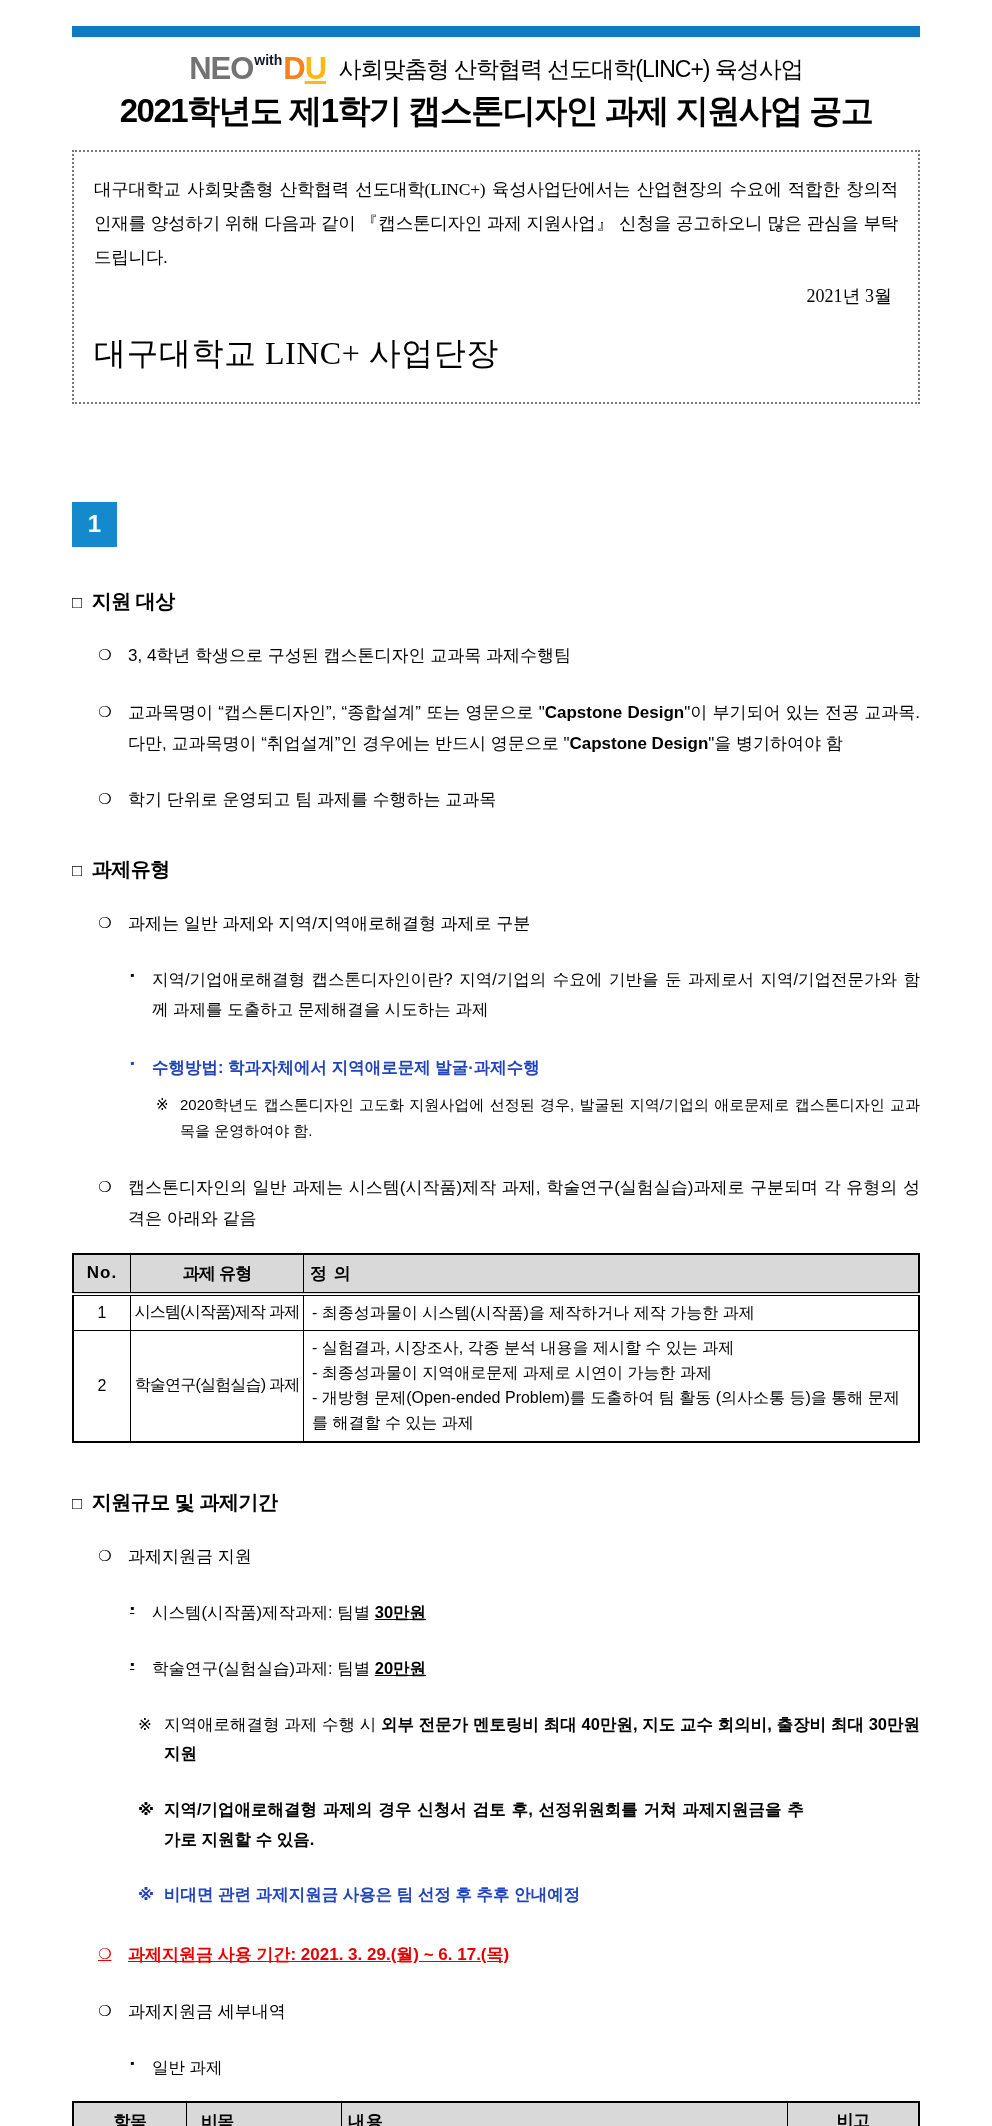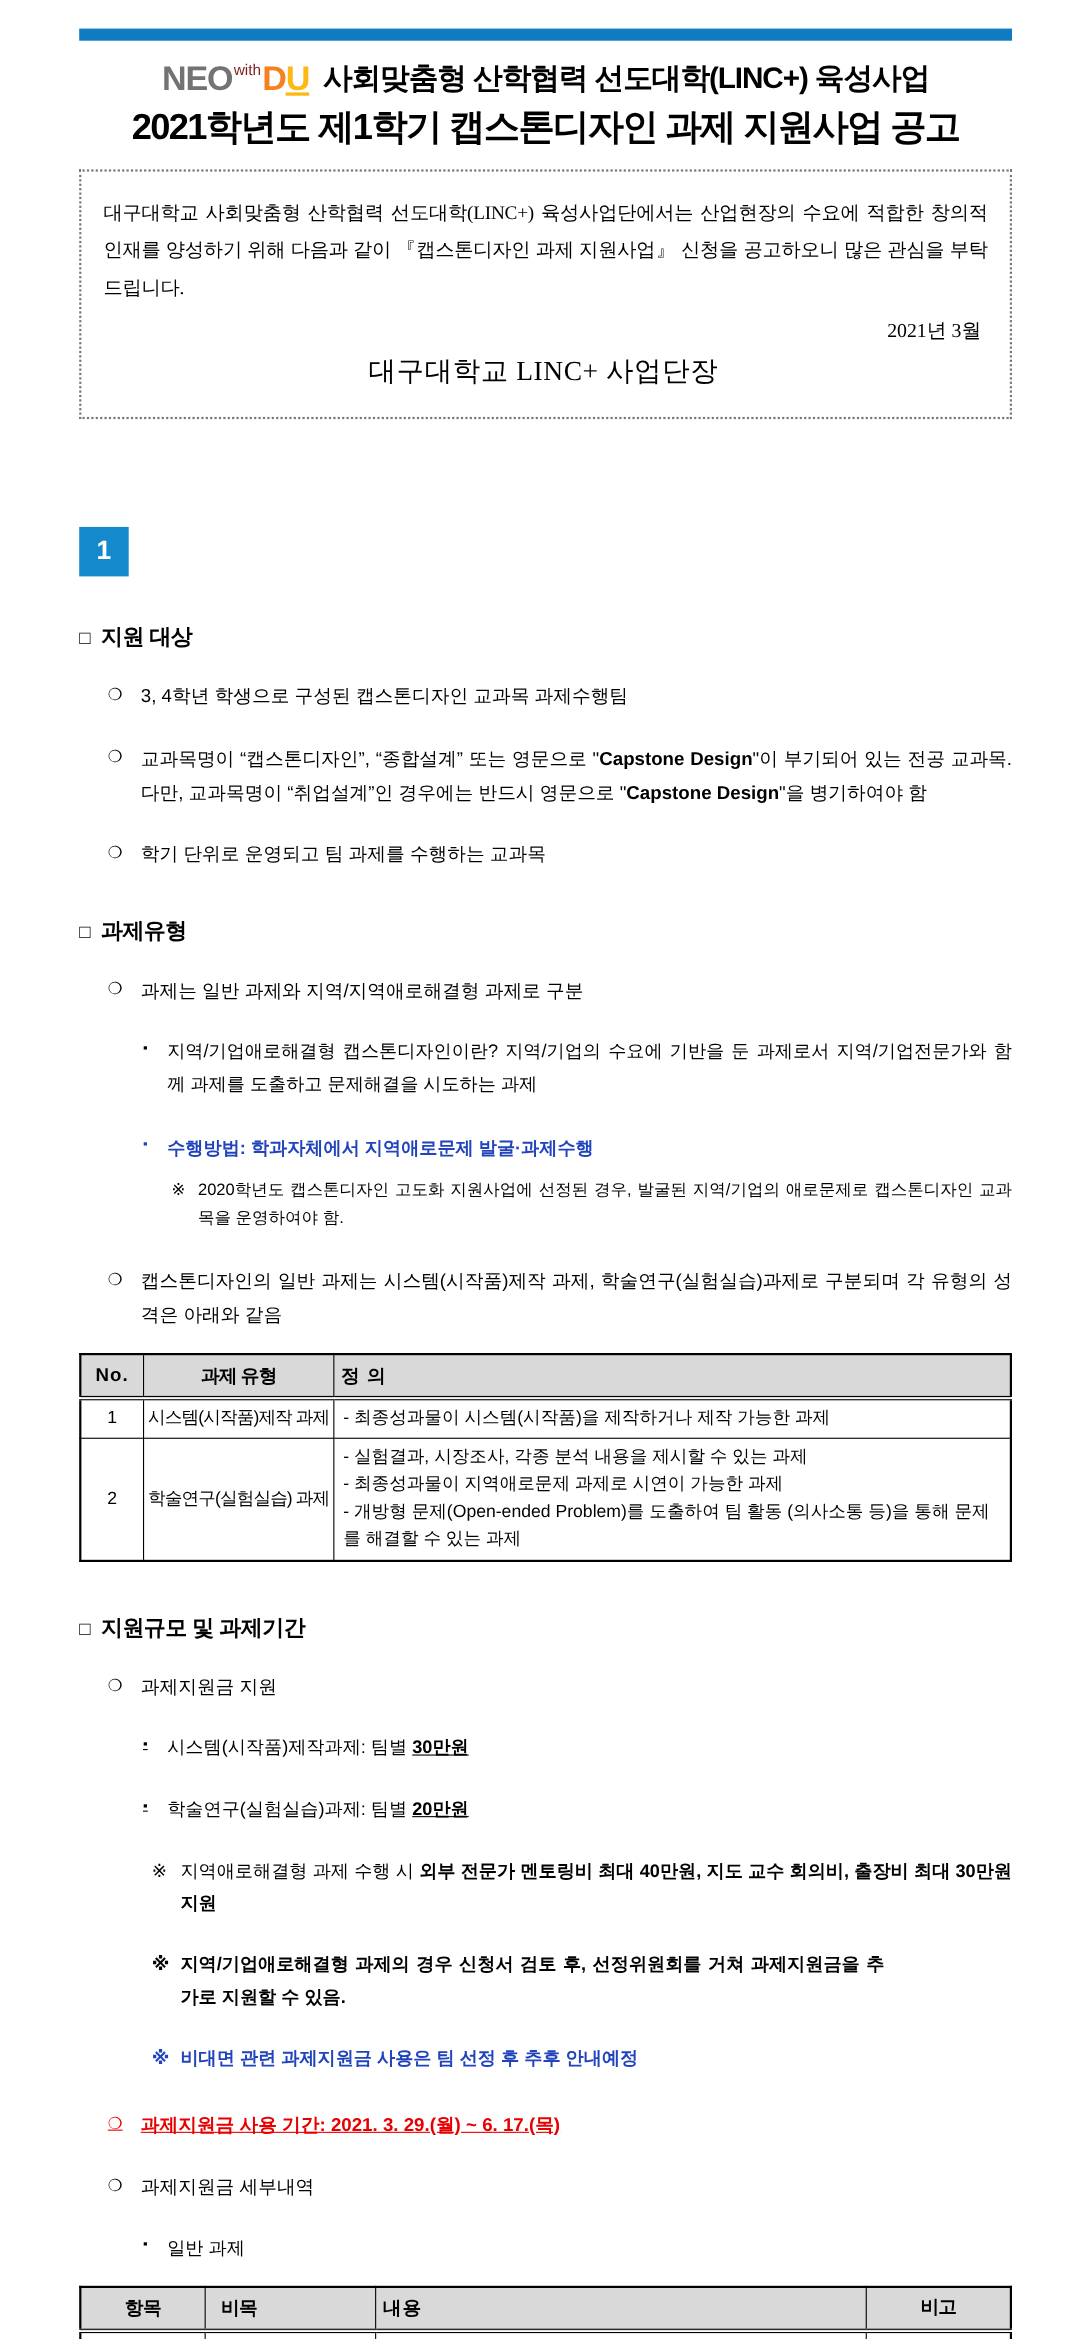--- a/index.html
+++ b/index.html
@@ -10,33 +10,33 @@
   }
   .page { box-sizing:border-box; width:992px; padding:26px 72px 40px 72px; }
 
   
   .topbar { height:11px; background:#0f7cc1; margin-bottom:16px; }
 
   
   .logoline { text-align:center; white-space:nowrap; }
   .logo { display:inline-block; font-weight:800; font-size:31px; letter-spacing:-1px; line-height:1; vertical-align:-2px; }
   .logo .neo { color:#737373; }
-  .logo .with { color:#7f1d1d; font-size:14px; vertical-align:14px; letter-spacing:0; font-weight:400; margin:0 1px; }
+  .logo .with { color:#0f172a; font-size:14px; vertical-align:14px; letter-spacing:0; font-weight:700; margin:0 1px; }
   .logo .d { color:#f58220; } .logo .u { color:#fdb813; }
-  .program { font-size:27px; font-weight:700; letter-spacing:-1px; margin-left:8px; }
+  .program { font-size:23px; font-weight:400; letter-spacing:-1px; margin-left:8px; }
   .doc-title { text-align:center; font-size:33px; font-weight:700; letter-spacing:-1.5px; margin-top:4px; }
 
   
   .intro {
     border:2px dotted #777; margin-top:16px; padding:20px 20px 14px 20px;
     font-family:"Liberation Serif","DejaVu Serif",serif;
   }
   .intro .body { font-size:17.5px; line-height:1.95; text-align:justify; letter-spacing:-0.2px; }
   .intro .date { text-align:right; font-size:18px; margin-top:10px; padding-right:6px; }
-  .intro .sig  { text-align:center; font-size:25px; margin:8px 4px 12px 0; letter-spacing:0.5px; }
+  .intro .sig  { text-align:left; font-size:32px; margin:24px 4px 12px 0; letter-spacing:0.5px; }
 
   
   .sec { display:flex; align-items:center; margin-top:96px; height:48px; }
   .sec-num {
     width:45px; height:45px; flex:none; background:#1489cb; color:#fff;
     font-size:24px; font-weight:800; display:flex; align-items:center; justify-content:center;
   }
   .sec-rule {
     flex:1; margin-left:6px; height:36px; border-top:3px solid #4d4d4d; border-bottom:3px solid #4d4d4d;
     display:flex; align-items:center; padding-left:32px; font-size:23px; font-weight:800; letter-spacing:-0.5px;

